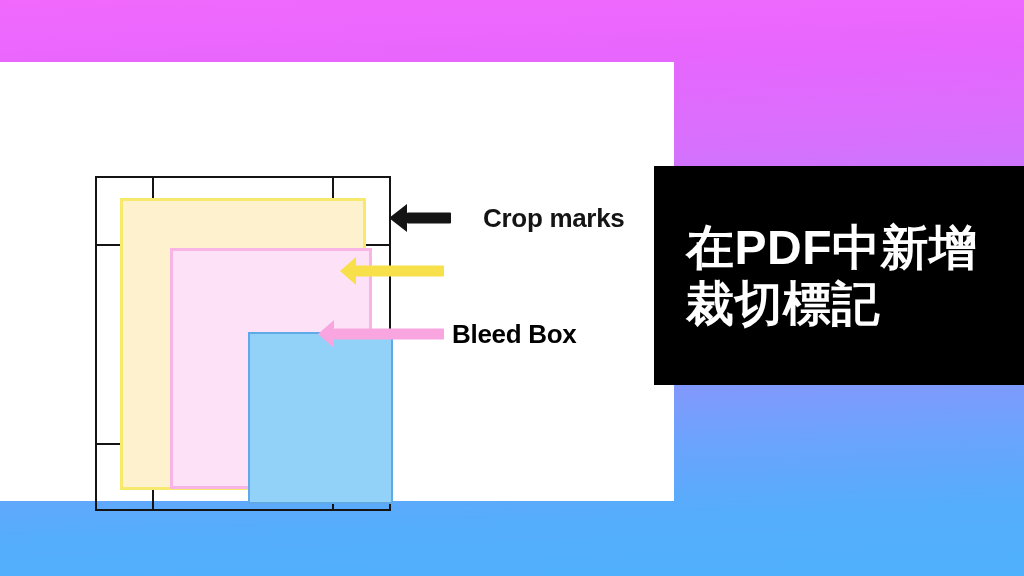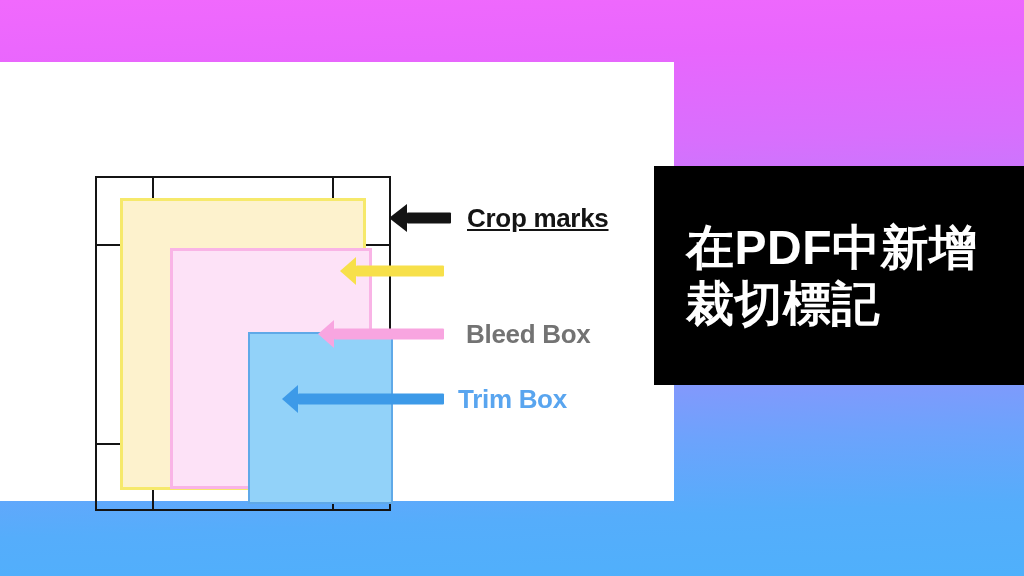--- a/index.html
+++ b/index.html
@@ -139,35 +139,35 @@
     font-size: 26px;
     letter-spacing: -0.3px;
     white-space: nowrap;
   }
 
   
   #row-crop { left: 389px; top: 139px; }
   #row-crop .shaft { background: #141414; width: 44px; }
   #row-crop .head  { border-right: 18px solid #141414; }
   #row-crop .arrow { width: 62px; }
-  #row-crop .legend-label { color: #141414; margin-left: 16px; text-decoration: underline; }
+  #row-crop .legend-label { color: #141414; margin-left: 32px; }
 
   
   #row-media { left: 340px; top: 192px; }
   #row-media .shaft { background: #f7e04a; width: 88px; }
   #row-media .head  { border-right: 16px solid #f7e04a; }
   #row-media .arrow { width: 104px; }
   #row-media .legend-label { color: #f3dd62; margin-left: 14px; }
 
   
   #row-bleed { left: 318px; top: 255px; }
   #row-bleed .shaft { background: #f8a5e0; width: 110px; }
   #row-bleed .head  { border-right: 16px solid #f8a5e0; }
   #row-bleed .arrow { width: 126px; }
-  #row-bleed .legend-label { color: #737373; margin-left: 22px; }
+  #row-bleed .legend-label { color: #000000; margin-left: 8px; }
 
   
   #row-trim { left: 282px; top: 320px; }
   #row-trim .shaft { background: #3d9ae8; width: 146px; }
   #row-trim .head  { border-right: 16px solid #3d9ae8; }
   #row-trim .arrow { width: 162px; }
   #row-trim .legend-label { color: #59a5ef; margin-left: 14px; }
 
   
   .title-block {
@@ -237,27 +237,20 @@
     </div>
 
     <div class="legend-row" id="row-bleed">
       <span class="arrow">
         <span class="head"></span>
           <span class="shaft"></span>
       </span>
       <span class="legend-label">Bleed Box</span>
     </div>
 
-    <div class="legend-row" id="row-trim">
-      <span class="arrow">
-        <span class="head"></span>
-          <span class="shaft"></span>
-      </span>
-      <span class="legend-label">Trim Box</span>
-    </div>
 
   </div>
 
   <div class="title-block">
     <div class="title-line">在PDF中新增</div>
     <div class="title-line">裁切標記</div>
   </div>
 
 </div>
 

